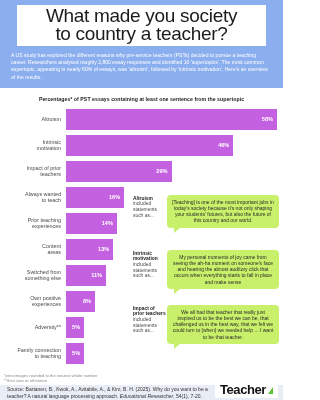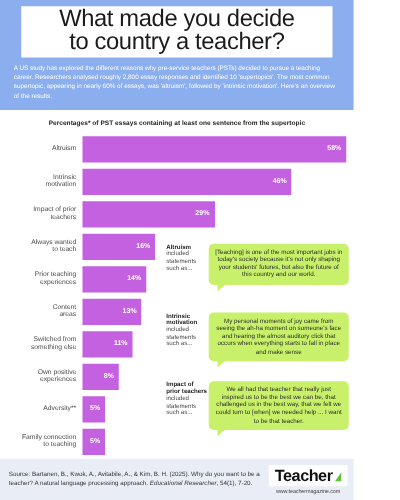--- a/index.html
+++ b/index.html
@@ -127,21 +127,21 @@
   .footnotes {
     padding:4px 0 0 4px;
     font-size:4.1px;
     line-height:5.4px;
     color:#8a8a8a;
   }
   
   .footer {
     position:absolute;
     left:0; right:0; bottom:0;
-    height:33px;
+    height:15px;
     background:#e9edf6;
     display:flex;
     align-items:center;
     padding:0 5px 0 7px;
   }
   .source {
     flex:1 1 auto;
     font-size:5px;
     line-height:6.6px;
     color:#333333;
@@ -173,21 +173,21 @@
     color:#444444;
     margin-top:0.5px;
     letter-spacing:-0.1px;
   }
 </style>
 </head>
 <body>
 
 <div class="header">
   <div class="title-box">
-    <div class="tline">What made you decide</div>
+    <div class="tline">What made you society</div>
     <div class="tline">to  country a teacher?</div>
   </div>
   <div class="intro">A US study has explored the different reasons why pre-service teachers (PSTs) decided to pursue a teaching career. Researchers analysed roughly 2,800 essay responses and identified 10 'supertopics'. The most common supertopic, appearing in nearly 60% of essays, was 'altruism', followed by 'intrinsic motivation'. Here's an overview of the results.</div>
 </div>
 
 <div class="subtitle">Percentages* of PST essays containing at least one sentence from the supertopic</div>
 
 <div class="chart">
   <div id="rows">
       <div class="row">

